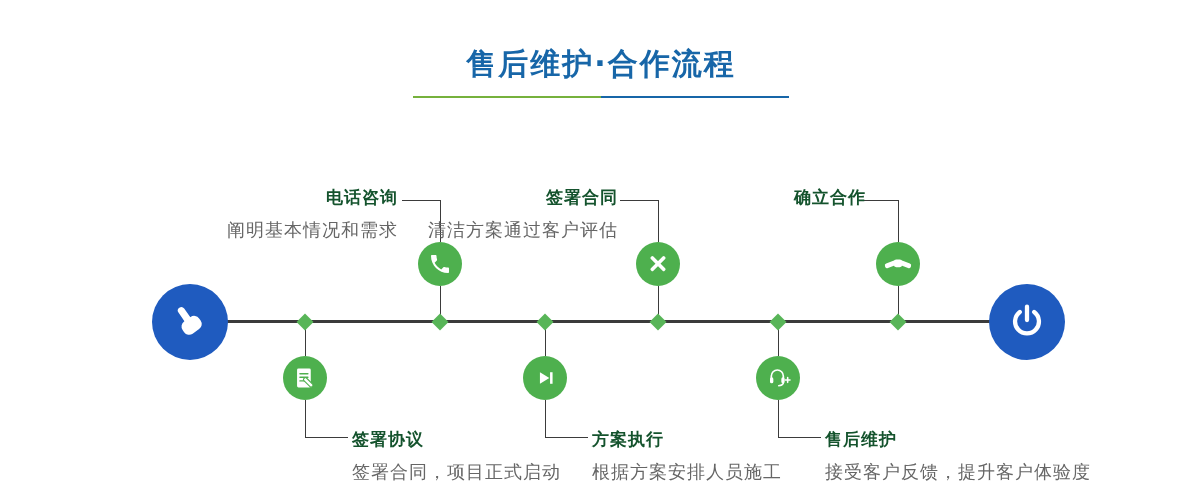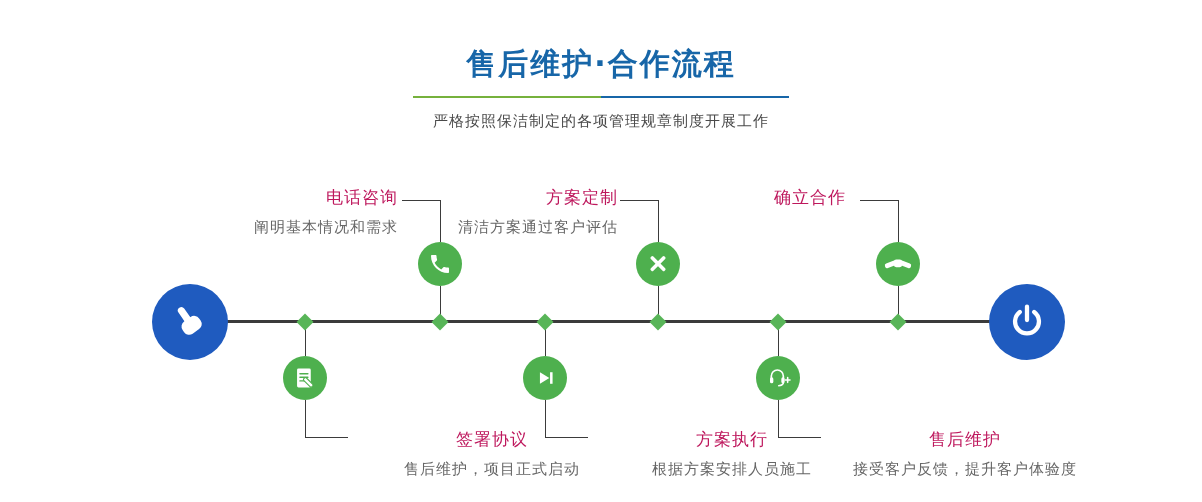--- a/index.html
+++ b/index.html
@@ -26,36 +26,35 @@
           background:#4eb04e; display:flex; align-items:center; justify-content:center; z-index:2; }
 
   .diamond { position:absolute; width:12px; height:12px; background:#58b558;
              transform:rotate(45deg); top:316px; z-index:3; }
 
   .conn { position:absolute; background:#3b3b3b; }
   .conn.v { width:1px; }
   .conn.h { height:1px; }
 
   .label { position:absolute; width:230px; }
-  .label .t { font-size:17px; font-weight:normal; color:#be185d; letter-spacing:1px; }
-  .label .d { font-size:15px; color:#666; margin-top:9px; letter-spacing:1px; }
+  .label .t { font-size:17px; font-weight:bold; color:#14532d; letter-spacing:1px; }
+  .label .d { font-size:18px; color:#666; margin-top:9px; letter-spacing:1px; }
   .label.top { text-align:right; top:186px; }
-  .label.bottom { text-align:center; top:428px; width:280px; }
+  .label.bottom { text-align:left; top:428px; width:280px; }
 </style>
 </head>
 <body>
 
 <div class="page">
 
   <h1 class="title">售后维护·合作流程</h1>
   <div class="divider">
     <span class="div-green"></span>
     <span class="div-blue"></span>
   </div>
-  <p class="subtitle">严格按照保洁制定的各项管理规章制度开展工作</p>
 
   <div class="main-line"></div>
 
   <div class="end-circle left">
     <svg width="42" height="42" viewBox="0 0 48 48">
       <g fill="#fff" transform="rotate(-35 24 26)">
         <rect x="20.5" y="4" width="8" height="22" rx="4"></rect>
         <rect x="13" y="20" width="23" height="17" rx="7"></rect>
       </g>
     </svg>
@@ -144,30 +143,30 @@
       <path d="M29 29 a8 5 0 0 1 -7 3.5" fill="none" stroke="#fff" stroke-width="2.2" stroke-linecap="round"></path>
       <path d="M32 24 h7 M35.5 20.5 v7" stroke="#fff" stroke-width="2.4" stroke-linecap="round"></path>
     </svg>
   </div>
 
   <div class="label top" style="right:804px">
     <div class="t">电话咨询</div>
     <div class="d">阐明基本情况和需求</div>
   </div>
   <div class="label top" style="right:584px">
-    <div class="t">方案定制</div>
+    <div class="t">签署合同</div>
     <div class="d">清洁方案通过客户评估</div>
   </div>
-  <div class="label top" style="right:356px">
+  <div class="label top" style="right:336px">
     <div class="t">确立合作</div>
   </div>
 
   <div class="label bottom" style="left:352px">
     <div class="t">签署协议</div>
-    <div class="d">售后维护，项目正式启动</div>
+    <div class="d">签署合同，项目正式启动</div>
   </div>
   <div class="label bottom" style="left:592px">
     <div class="t">方案执行</div>
     <div class="d">根据方案安排人员施工</div>
   </div>
   <div class="label bottom" style="left:825px">
     <div class="t">售后维护</div>
     <div class="d">接受客户反馈，提升客户体验度</div>
   </div>
 

